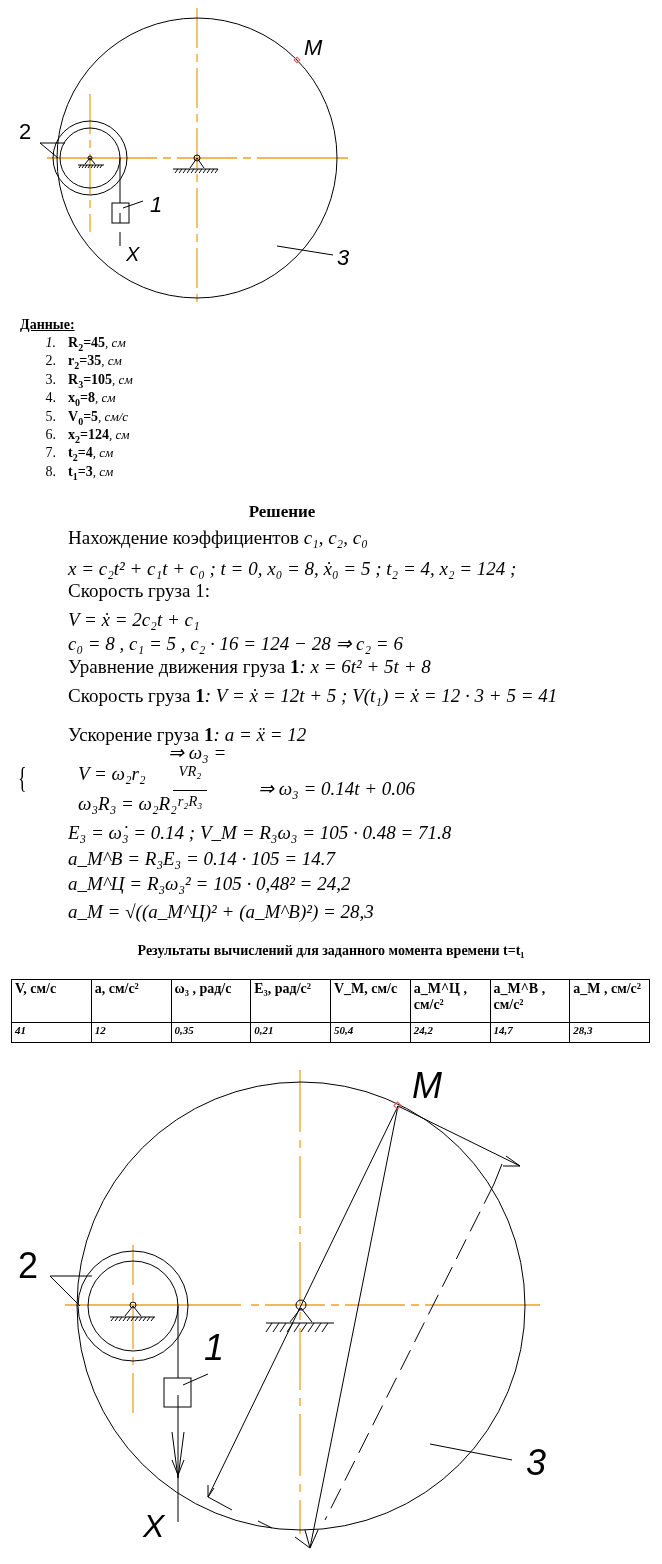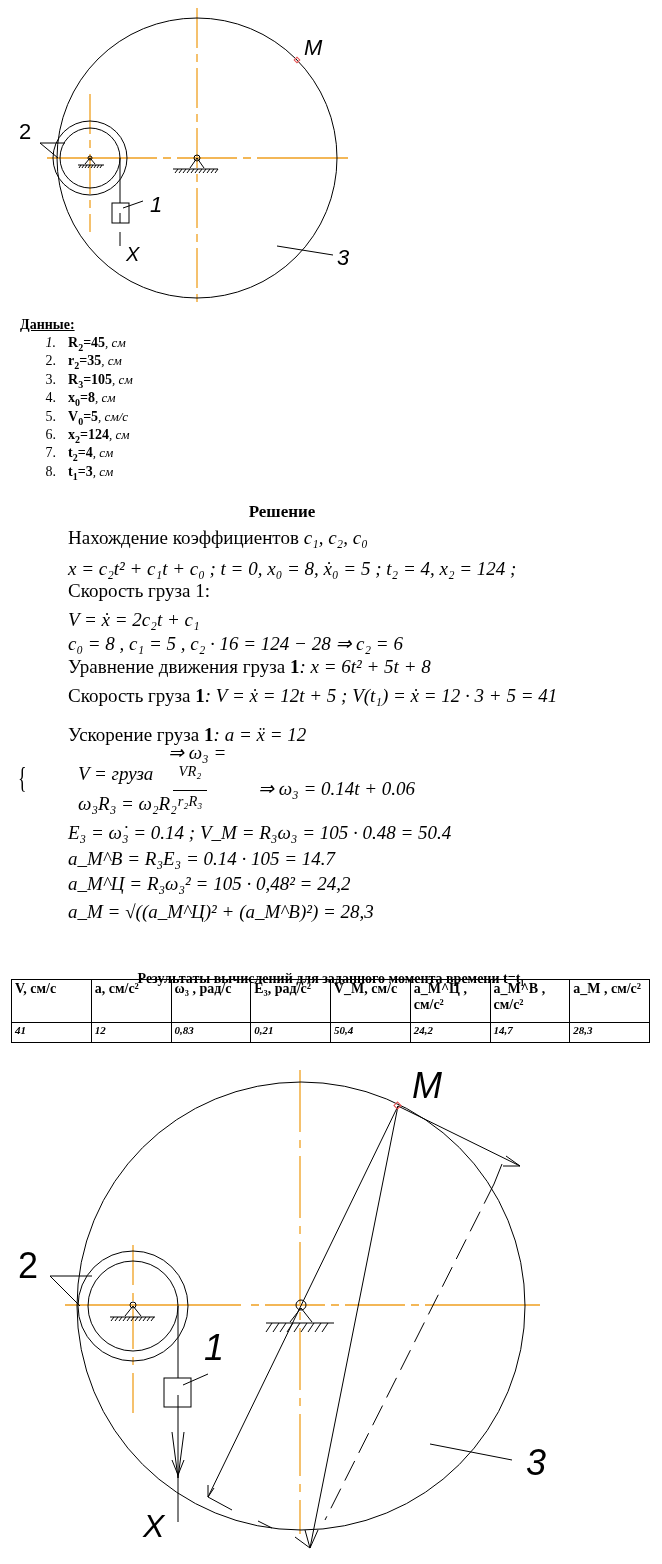--- a/index.html
+++ b/index.html
@@ -11,21 +11,21 @@
   .given-title { left:20px; top:317px; font-weight:bold; font-size:14px;text-decoration:underline; }
   .given-list { left:40px; top:334px; font-size:14px; line-height:18.4px; margin:0; padding:0; list-style:none; }
   .given-list li { position:relative; padding-left:28px; }
   .given-list .num { position:absolute; left:0; width:16px; text-align:right; }
   .given-list b { font-weight:bold; }
   .given-list .unit { font-style:italic; font-size:13px; }
   .given-list sub { font-size:10px; }
   .sol-title { left:0; width:564px; text-align:center; top:502px; font-weight:bold; font-size:17px; }
   .line { left:20px; font-size:19px; white-space:nowrap;margin-left:48px; }
   .m { font-family:"Liberation Serif", serif; font-style:italic; }
-  .tbl-title { left:0; width:662px; text-align:center; top:943px; font-weight:bold; font-size:14px;margin-top:28px; }
+  .tbl-title { left:0; width:662px; text-align:center; top:943px; font-weight:bold; font-size:14px; }
   table.res { position:absolute; left:11px; top:961px; width:639px; border-collapse:collapse; font-size:14px;margin-top:18px; }
   table.res td { border:1.3px solid #000; vertical-align:top; padding:1px 3px; width:12.5%; }
   table.res tr.hdr td { height:40px; font-weight:bold; }
   table.res tr.val td { font-weight:bold; font-style:italic; font-size:11px; height:17px; }
   sup,sub { line-height:0; }
 </style>
 </head>
 <body>
 
 <svg width="662" height="310" style="top:0">
@@ -95,51 +95,51 @@
   <span>Уравнение движения груза </span><b>1</b><span class="m">:  x = 6t² + 5t + 8</span>
 </div>
 <div class="abs line" style="top:685px">
   <span>Скорость груза </span><b>1</b><span class="m">: V = ẋ = 12t + 5 ; V(t₁) = ẋ = 12 · 3 + 5 = 41</span>
 </div>
 <div class="abs line" style="top:724px">
   <span>Ускорение груза </span><b>1</b><span class="m">: a = ẍ = 12</span>
 </div>
 
 <div class="abs" style="left:18px; top:760px; font-size:30px; font-weight:100; transform:scaleX(0.6); transform-origin:left;">{</div>
-<div class="abs line m" style="left:30px; top:763px">V = груза</div>
+<div class="abs line m" style="left:30px; top:763px">V = ω₂r₂</div>
 <div class="abs line m" style="left:30px; top:793px">ω₃R₃ = ω₂R₂</div>
 <div class="abs line m" style="left:120px; top:741px">⇒ ω₃ =</div>
 <div class="abs m" style="left:173px; top:763px; font-size:14.5px; text-align:center; width:34px;">
   <div style="border-bottom:1px solid #000; padding-bottom:10px;">VR₂</div>
   <div style="padding-top:2px;">r₂R₃</div>
 </div>
 <div class="abs line m" style="left:210px; top:777px">⇒ ω₃ = 0.14t + 0.06</div>
 
-<div class="abs line m" style="top:822px">E₃ = ω̇₃ = 0.14 ; V_M = R₃ω₃ = 105 · 0.48 = 50.4</div>
+<div class="abs line m" style="top:822px">E₃ = ω̇₃ = 0.14 ; V_M = R₃ω₃ = 105 · 0.48 = 71.8</div>
 <div class="abs line m" style="top:848px">a_M^B = R₃E₃ = 0.14 · 105 = 14.7</div>
 <div class="abs line m" style="top:873px">a_M^Ц = R₃ω₃² = 105 · 0,48² = 24,2</div>
 <div class="abs line m" style="top:901px">a_M = √((a_M^Ц)² + (a_M^B)²) = 28,3</div>
 
 <div class="abs tbl-title">Результаты вычислений для заданного момента времени t=t₁</div>
 <table class="res">
   <tbody>
       <tr class="hdr">
     <td>V, см/с</td>
     <td>a, см/с²</td>
     <td>ω₃ , рад/с</td>
     <td>E₃, рад/с²</td>
     <td>V_M, см/с</td>
     <td>a_M^Ц , см/с²</td>
     <td>a_M^B , см/с²</td>
     <td>a_M , см/с²</td>
   </tr>
   <tr class="val">
     <td>41</td>
     <td>12</td>
-    <td>0,83</td>
+    <td>0,35</td>
     <td>0,21</td>
     <td>50,4</td>
     <td>24,2</td>
     <td>14,7</td>
     <td>28,3</td>
   </tr>
 </tbody>
   </table>
 
 <svg width="662" height="520" style="top:1044px" viewBox="0 1044 662 520">

